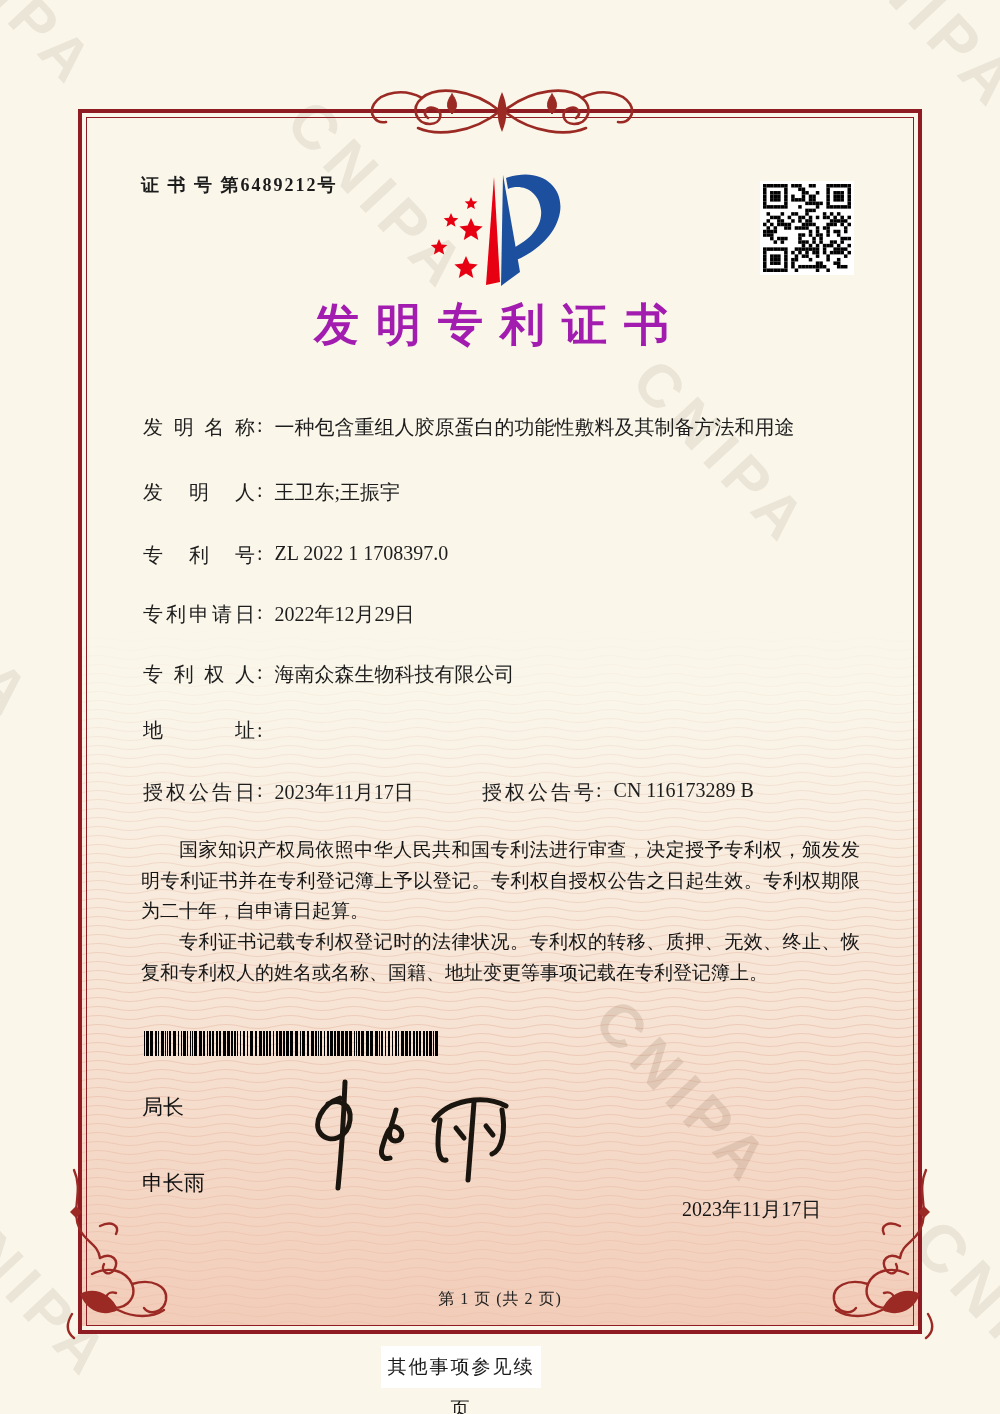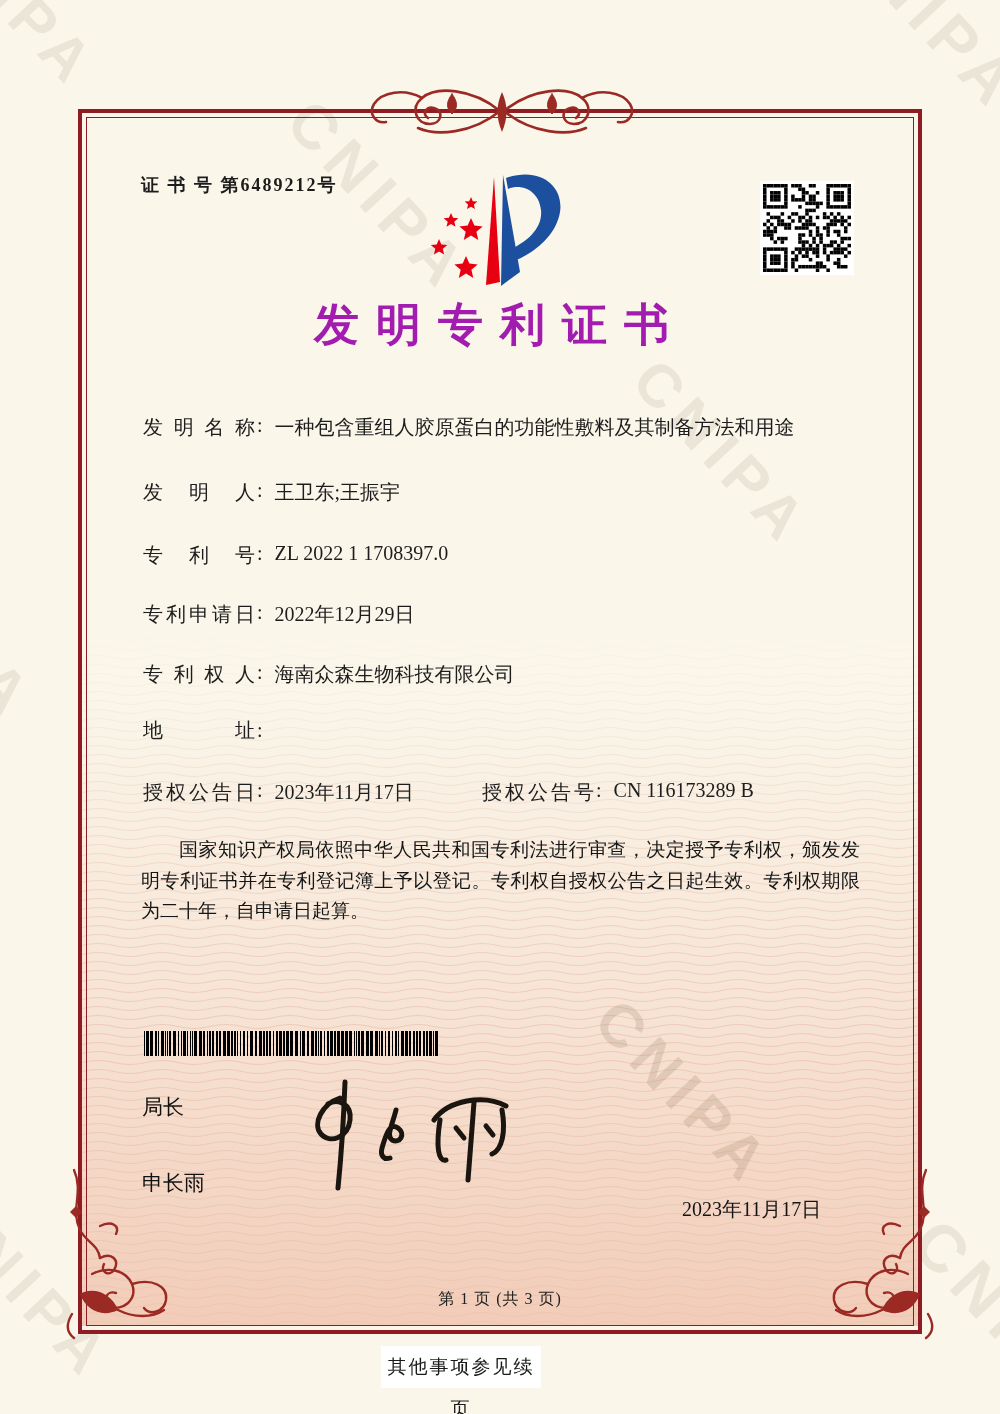--- a/index.html
+++ b/index.html
@@ -540,20 +540,21 @@
             <span>公</span>
             <span>告</span>
             <span>号</span>
           </span>
           <span class="colon">:</span>
           <span class="fval">CN 116173289 B</span>
       </span>
     </div>
 
     <div class="paras p1 para">国家知识产权局依照中华人民共和国专利法进行审查，决定授予专利权，颁发发明专利证书并在专利登记簿上予以登记。专利权自授权公告之日起生效。专利权期限为二十年，自申请日起算。</div>
+    <div class="paras p2 para">专利证书记载专利权登记时的法律状况。专利权的转移、质押、无效、终止、恢复和专利权人的姓名或名称、国籍、地址变更等事项记载在专利登记簿上。</div>
 
     <svg class="barcode" id="bc-svg" width="296" height="25" viewBox="0 0 296 25" fill="#000">
         <rect x="0" y="0" width="1" height="25"></rect>
         <rect x="2" y="0" width="3" height="25"></rect>
         <rect x="6" y="0" width="3" height="25"></rect>
         <rect x="11" y="0" width="2" height="25"></rect>
         <rect x="14" y="0" width="1" height="25"></rect>
         <rect x="17" y="0" width="3" height="25"></rect>
         <rect x="21" y="0" width="1" height="25"></rect>
         <rect x="23" y="0" width="1" height="25"></rect>
@@ -647,17 +648,17 @@
         <path d="M146,44 C160,24 196,18 218,30"></path>
         <path d="M152,44 C148,70 150,86 158,84"></path>
         <path d="M186,26 C184,52 182,80 180,104"></path>
         <path d="M214,34 C218,56 214,74 204,78"></path>
         <path d="M168,52 l8,10"></path>
         <path d="M198,50 l7,9"></path>
       </g>
     </svg>
 
     <div class="issue-date">2023年11月17日</div>
-    <div class="page-ind">第 1 页 (共 3 页)</div>
+    <div class="page-ind">第 1 页 (共 2 页)</div>
   </div>
 
   <div class="footer-note">其他事项参见续页</div>
 </div>
 
 </body></html>

